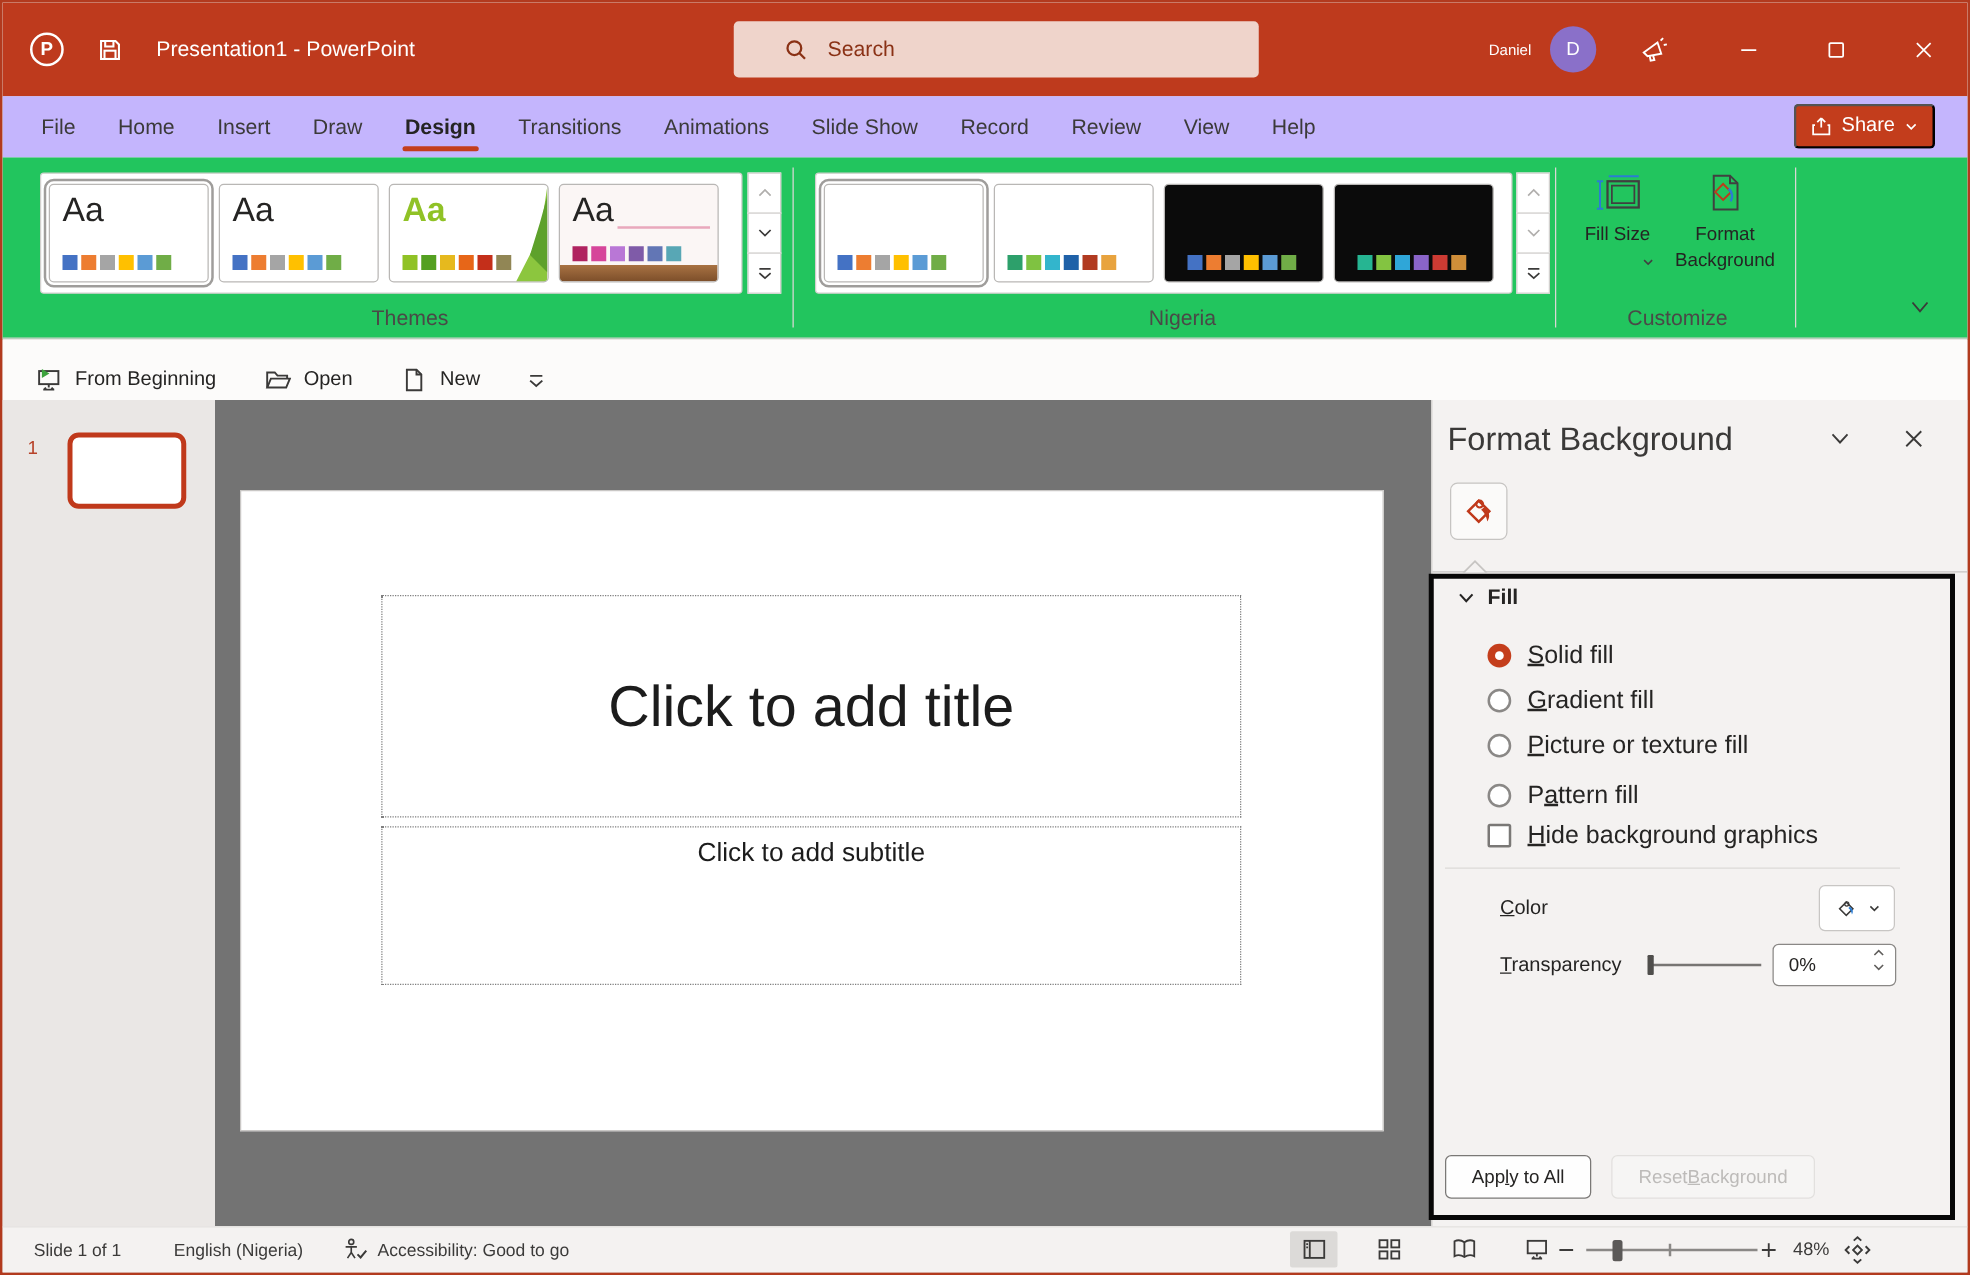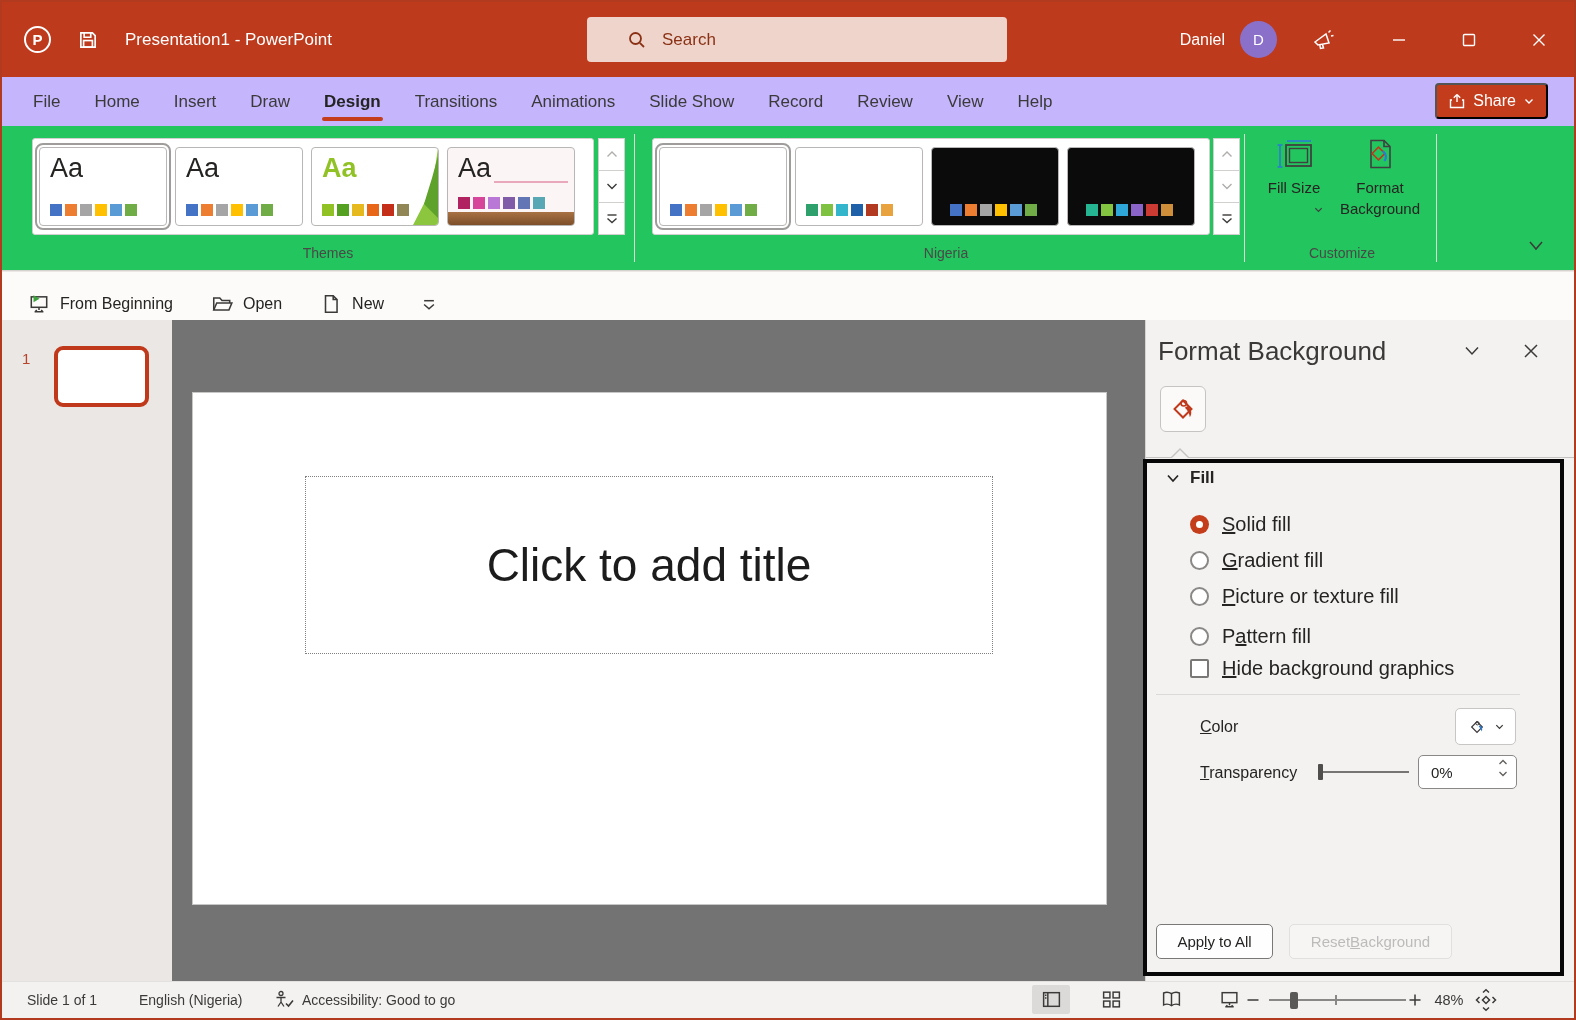--- a/index.html
+++ b/index.html
@@ -14,21 +14,21 @@
   .ppt-logo{ width:27px; height:27px; border:2.2px solid #fff; border-radius:50%;
              display:flex; align-items:center; justify-content:center; font-weight:bold; font-size:15px; }
   .icon-btn{ display:flex; align-items:center; justify-content:center; }
   .doc-title{ font-size:17px; }
   .tb-search{ position:absolute; left:585px; top:15px; width:420px; height:45px; background:#EFD4CB;
               border-radius:4px; display:flex; align-items:center; padding-left:40px; gap:15px; }
   .tb-search input{ background:transparent; border:none; outline:none; font-size:17px; color:#7E2B12;
                     width:300px; font-family:inherit; }
   .tb-search input::placeholder{ color:#8A3115; opacity:1; }
   .tb-right{ position:absolute; right:0; top:0; height:75px; display:flex; align-items:center; }
-  .user-name{ font-size:16px; margin-right:15px; }
+  .user-name{ font-size:12px; margin-right:15px; }
   .avatar{ width:37px; height:37px; border-radius:50%; display:flex; align-items:center;
            justify-content:center; font-size:15px; color:#fff; }
   .megaphone-wrap{ margin:0 28px 0 32px; }
   .win-btn{ width:70px; height:75px; display:flex; align-items:center; justify-content:center; }
 
   
   .menubar{ position:absolute; top:75px; left:0; right:0; height:49px; background:#c4b5fd;
             display:flex; align-items:center; padding-left:14px; }
   .tab{ font-size:17px; color:#3B3A39; padding:0 17px; height:100%; display:flex; align-items:center; position:relative; cursor:default; }
   .tab.active{ font-weight:700; color:#252423; }
@@ -51,21 +51,21 @@
   .sw{ position:absolute; left:10px; bottom:9px; display:flex; gap:3px; }
   .sw span{ width:12px; height:12px; display:block; }
   .floor{ position:absolute; bottom:0; left:0; right:0; height:13px; background:linear-gradient(#A87243,#7D4F2A); }
   .pinkline{ position:absolute; left:46px; right:6px; top:33px; height:2px; background:#E9A8BC; }
   .facet-decor{ position:absolute; right:0; top:0; height:100%; width:36px; }
   .gal-scroll{ position:absolute; top:12px; width:27px; height:97px; display:flex; flex-direction:column; }
   .gal-scroll .sbtn{ flex:1; background:#fff; border:1px solid #D2D0CE; display:flex; align-items:center;
                      justify-content:center; margin-top:-1px; }
   .gal-scroll .sbtn:first-child{ margin-top:0; }
   .vsep{ position:absolute; top:8px; height:128px; width:1px; background:#DAD7D5; }
-  .group-label{ position:absolute; top:119px; font-size:14px; color:#4A4947; text-align:center; }
+  .group-label{ position:absolute; top:119px; font-size:17px; color:#4A4947; text-align:center; }
   .cust-btn{ position:absolute; top:11px; display:flex; flex-direction:column; align-items:center;
              font-size:15px; color:#252423; text-align:center; line-height:21px; }
   .cust-btn .cust-label{ margin-top:6px; width:100%; }
   .collapse-chevron{ position:absolute; left:1522px; top:112px; }
 
   
   .quickbar{ position:absolute; top:270px; left:0; right:0; height:64px; background:#FCFBFA;
              display:flex; align-items:center; padding-left:26px; gap:38px; }
   .qb-item{ display:flex; align-items:center; gap:10px; font-size:16px; color:#252423; }
 
@@ -445,20 +445,21 @@
   </div>
 
   <div class="thumb-pane">
     <span class="slide-number">1</span>
     <div class="slide-thumb"></div>
   </div>
 
   <div class="canvas-area">
     <div class="slide-canvas">
       <div class="ph-title">Click to add title</div>
+      <div class="ph-subtitle">Click to add subtitle</div>
     </div>
   </div>
 
   <div class="panel">
     <div class="panel-title">Format Background</div>
     <span class="panel-chevron">
       <svg width="20" height="14" viewBox="0 0 20 14" fill="none" stroke="#3B3A39" stroke-width="1.5">
           <path d="M4 3.5 L10 10 L16 3.5"></path>
         </svg>
     </span>

